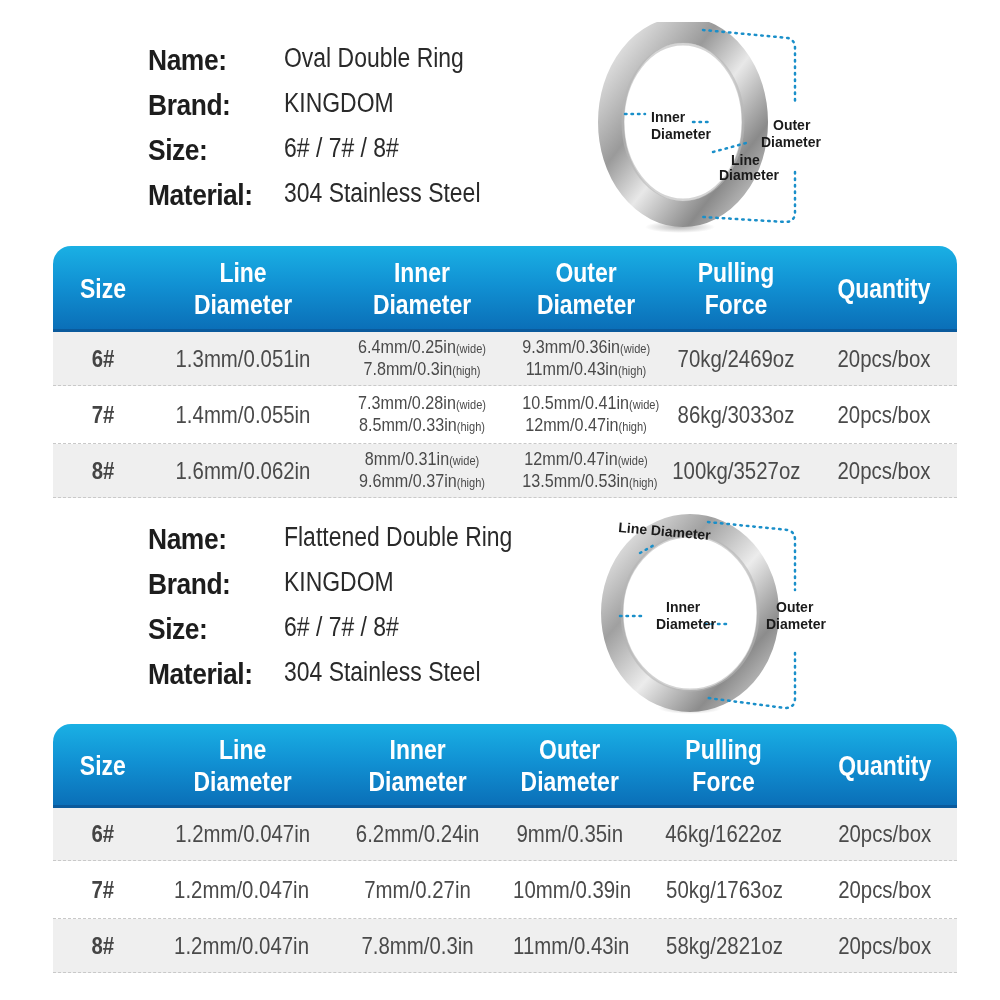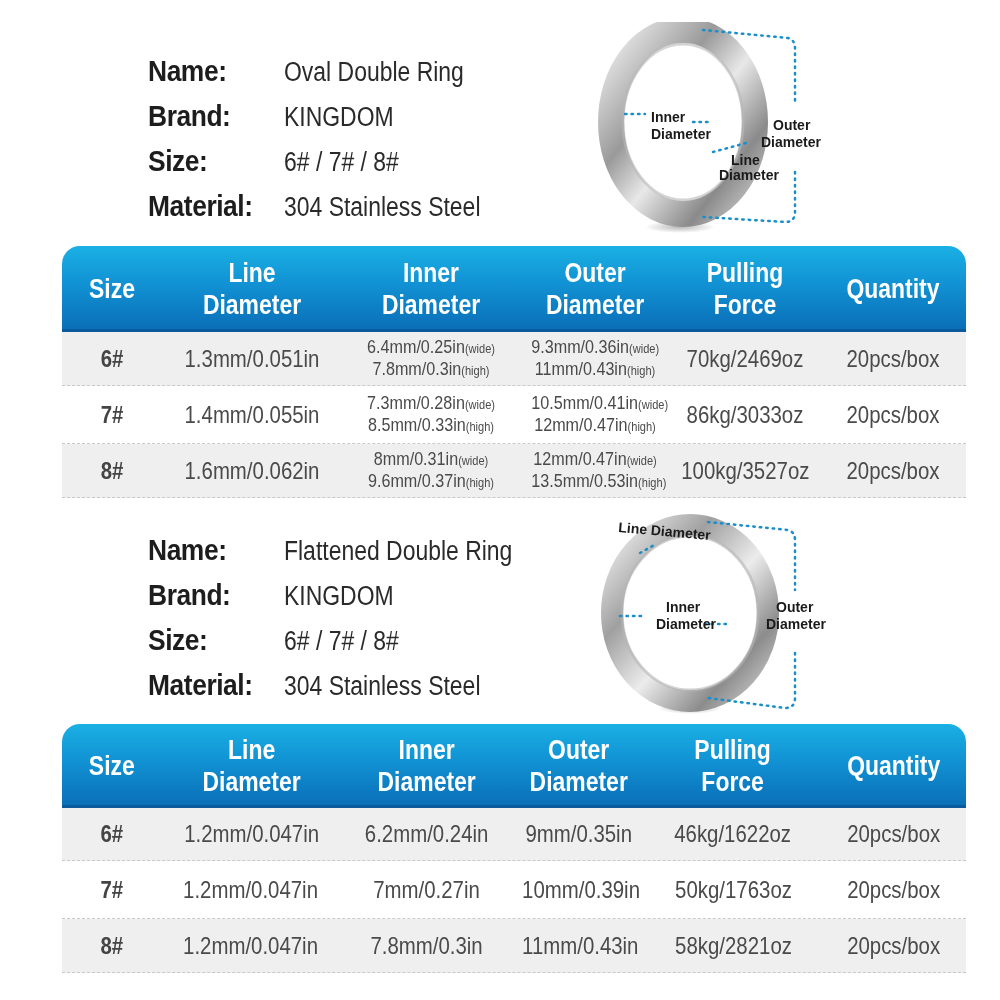--- a/index.html
+++ b/index.html
@@ -1,22 +1,22 @@
 <!DOCTYPE html>
 <html><head>
 <meta charset="utf-8">
 <style>
   html,body{margin:0;padding:0;background:#ffffff;}
   body{width:1000px;height:1000px;position:relative;overflow:hidden;font-family:"Liberation Sans",sans-serif;color:#2a2a2a;}
   .spec{position:absolute;left:148px;}
-  .spec-row{display:flex;align-items:flex-end;height:45px;}
+  .spec-row{display:flex;align-items:flex-start;height:45px;}
   .spec-label{width:136px;font-weight:bold;font-size:30px;color:#1d1d1d;letter-spacing:-0.5px;transform:scaleX(0.88);transform-origin:left center;white-space:nowrap;}
   .spec-value{font-size:27px;color:#2a2a2a;transform:scaleX(0.85);transform-origin:left center;white-space:nowrap;}
   .ring{position:absolute;}
-  .tbl{position:absolute;left:62px;width:904px;}
+  .tbl{position:absolute;left:53px;width:904px;}
   .thead{height:86px;border-radius:18px 18px 0 0;background:linear-gradient(180deg,#1ab0e4 0%,#1191d3 45%,#0a6db6 100%);display:flex;align-items:center;color:#fff;position:relative;}
   .thead::after{content:"";position:absolute;left:0;right:0;bottom:0;height:3px;background:#0a5a9c;}
   .th{font-weight:bold;font-size:27px;text-align:center;line-height:32px;transform:scaleX(0.85);white-space:nowrap;}
   .tr{display:flex;align-items:center;border-bottom:1px dashed #c9c9c9;}
   .tr.shade{background:#efefef;}
   .td{text-align:center;font-size:24px;color:#4a4a4a;transform:scaleX(0.85);white-space:nowrap;}
   .td.size{font-weight:bold;color:#444;}
   .td.two{font-size:19px;line-height:20px;}
   .td.two .note{font-size:13px;}
   .c1{width:100px}.c2{width:180px}.c3{width:178px}.c4{width:150px}.c5{width:150px}.c6{width:146px}

